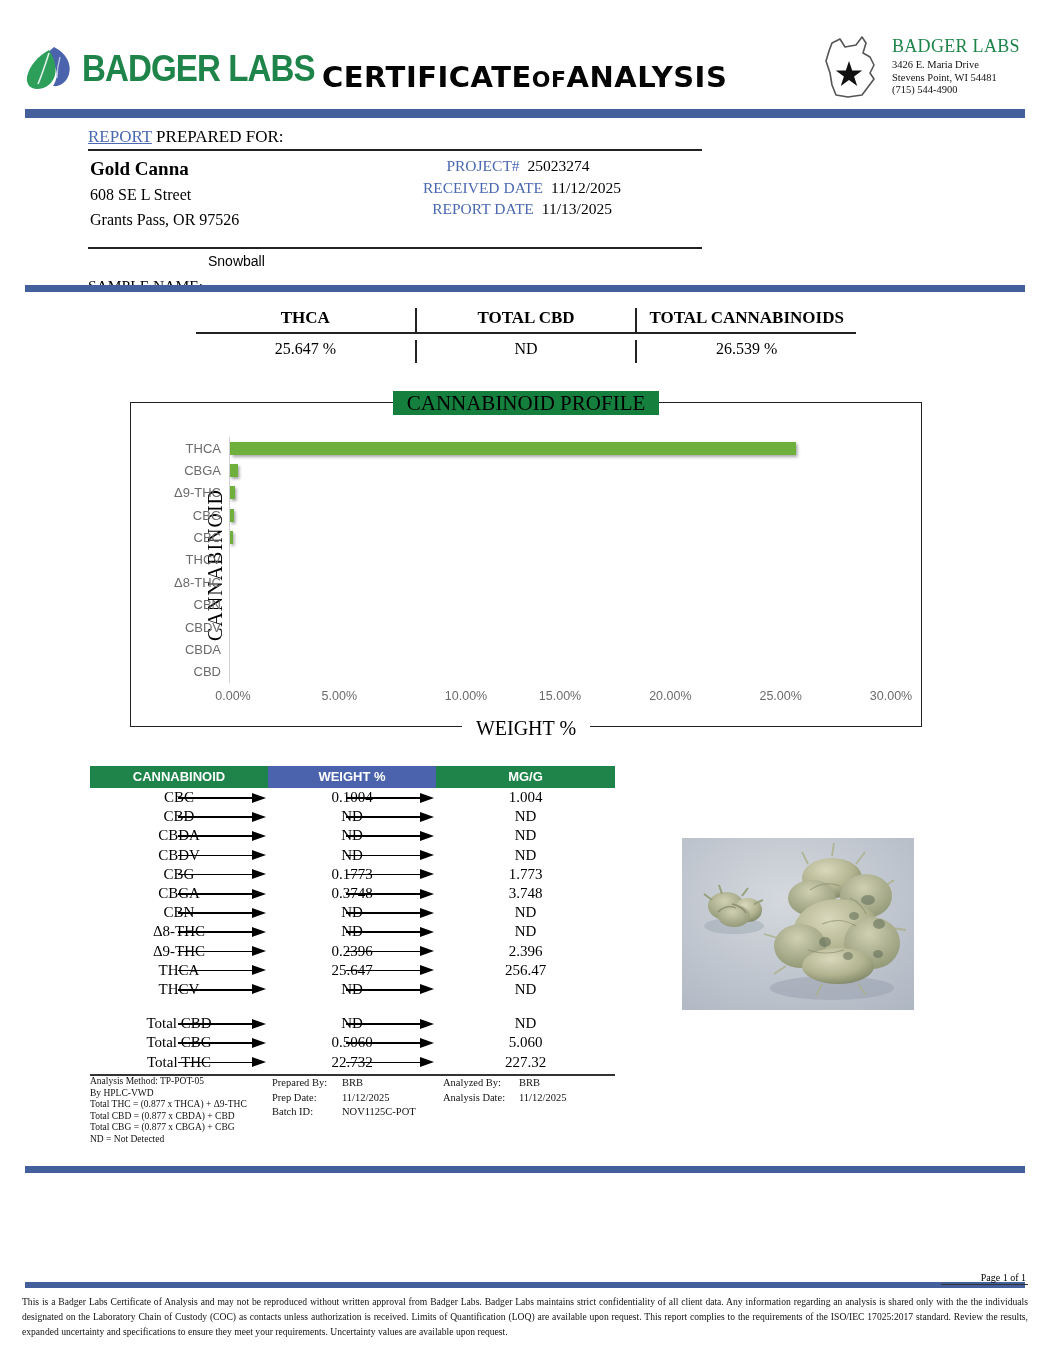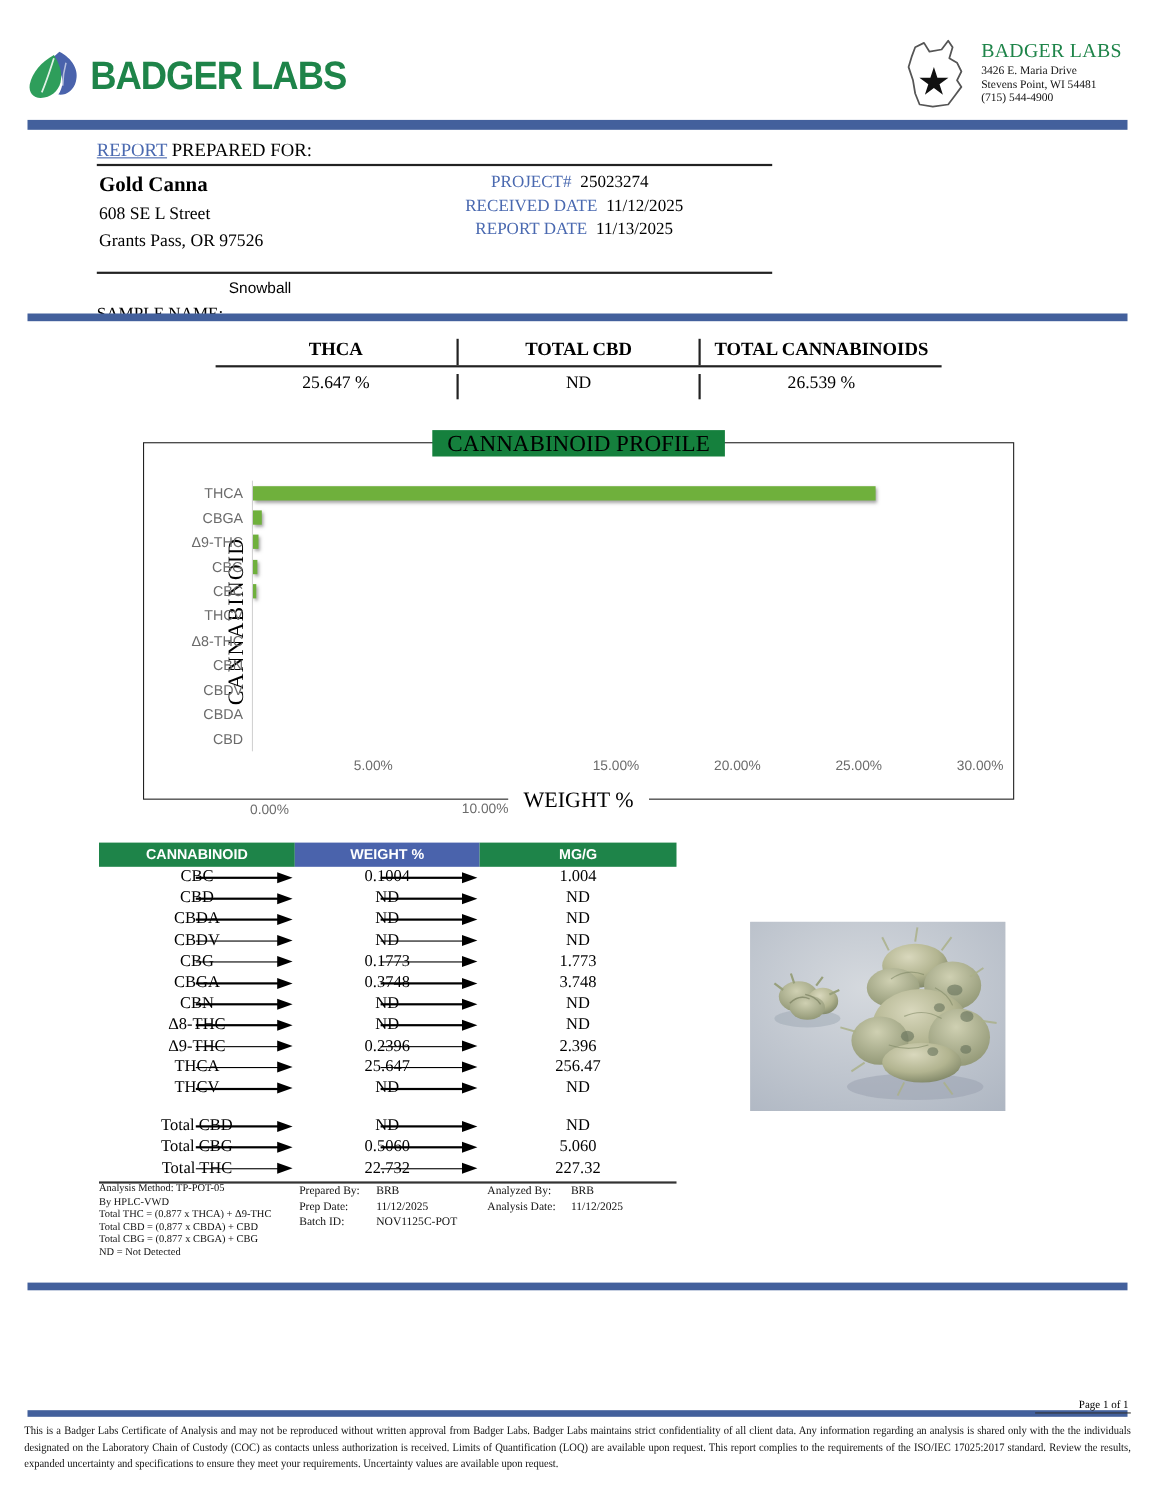--- a/index.html
+++ b/index.html
@@ -121,20 +121,23 @@
     <div class="logo-mark">
       <svg viewBox="0 0 52 50" width="52" height="50">
         <path d="M30 3 C42 9 48 20 45 30 C43 38 36 43 29 42 C33 36 34 29 31 23 C29 18 25 14 21 11 Z" fill="#4a63ac"></path>
         <path d="M25 6 C30 14 33 22 31 31 C29 39 22 45 13 45 C6 45 2 40 3 33 C5 22 14 12 25 6 Z" fill="#2e9e5b"></path>
         <path d="M25 9 C22 18 19 28 14 40" stroke="#fff" stroke-width="1.6" fill="none" opacity=".85"></path>
         <path d="M36 13 C34 20 33 27 33 34" stroke="#fff" stroke-width="1.4" fill="none" opacity=".6"></path>
       </svg>
     </div>
     <div class="logo-text">BADGER LABS</div>
 
+    <div class="coa-title">
+      <span>CERTIFICATE</span><span class="small">OF</span><span>ANALYSIS</span>
+    </div>
 
     <div class="wi-map">
       <svg viewBox="0 0 66 70" width="66" height="70">
         <path d="M14 10 L22 6 L27 14 L38 12 L44 4 L48 10 L45 20 L52 24 L56 32 L52 40 L56 46 L50 54 L44 62 L30 64 L18 62 L14 52 L12 40 L8 28 L11 18 Z" fill="#fff" stroke="#555" stroke-width="1.6" stroke-linejoin="round"></path>
         <path d="M31 28 l3.2 9.6 h10 l-8.1 5.9 3.1 9.6 -8.2-6 -8.2 6 3.1-9.6 -8.1-5.9 h10 Z" fill="#111"></path>
       </svg>
     </div>
     <div class="lab-block">
       <div class="lab-name">BADGER LABS</div>
       <div class="lab-addr">
@@ -236,23 +239,23 @@
           <span class="nm">CBDV</span>
         </div>
         <div class="cat" style="top: 201.273px; height: 22.3636px; width: 662px;">
           <span class="nm">CBDA</span>
         </div>
         <div class="cat" style="top: 223.636px; height: 22.3636px; width: 662px;">
           <span class="nm">CBD</span>
         </div>
       </div>
     <div class="ticks" id="ticks">
-        <span class="tk" style="left: 16px; margin-top: 40px;">0.00%</span>
+        <span class="tk" style="left: 4px;">0.00%</span>
         <span class="tk" style="left: 110.333px;">5.00%</span>
-        <span class="tk" style="left: 212px; margin-top: 39px;">10.00%</span>
+        <span class="tk" style="left: 237px;">10.00%</span>
         <span class="tk" style="left: 331px;">15.00%</span>
         <span class="tk" style="left: 441.333px;">20.00%</span>
         <span class="tk" style="left: 551.667px;">25.00%</span>
         <span class="tk" style="left: 662px;">30.00%</span>
       </div>
   </div>
 
   <div class="rtable">
     <div class="rt-head">
       <div class="c1">CANNABINOID</div>

